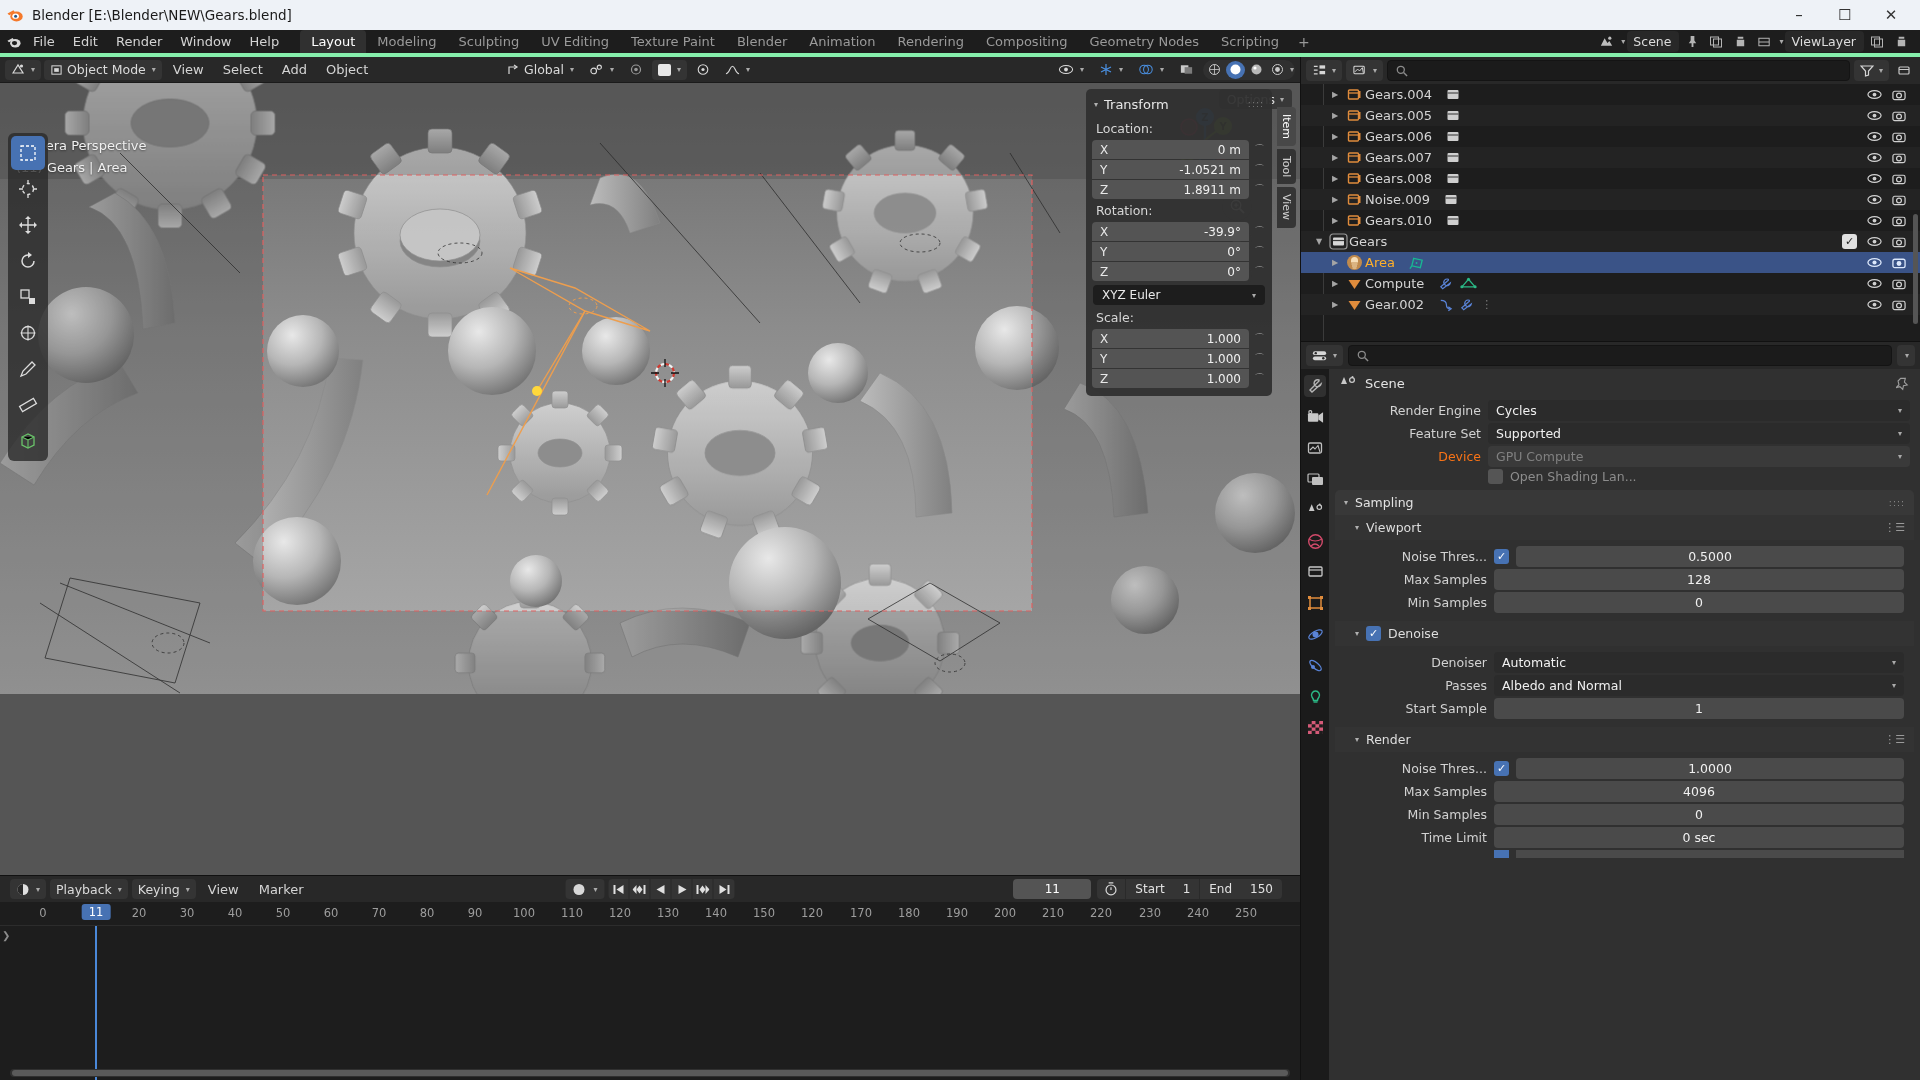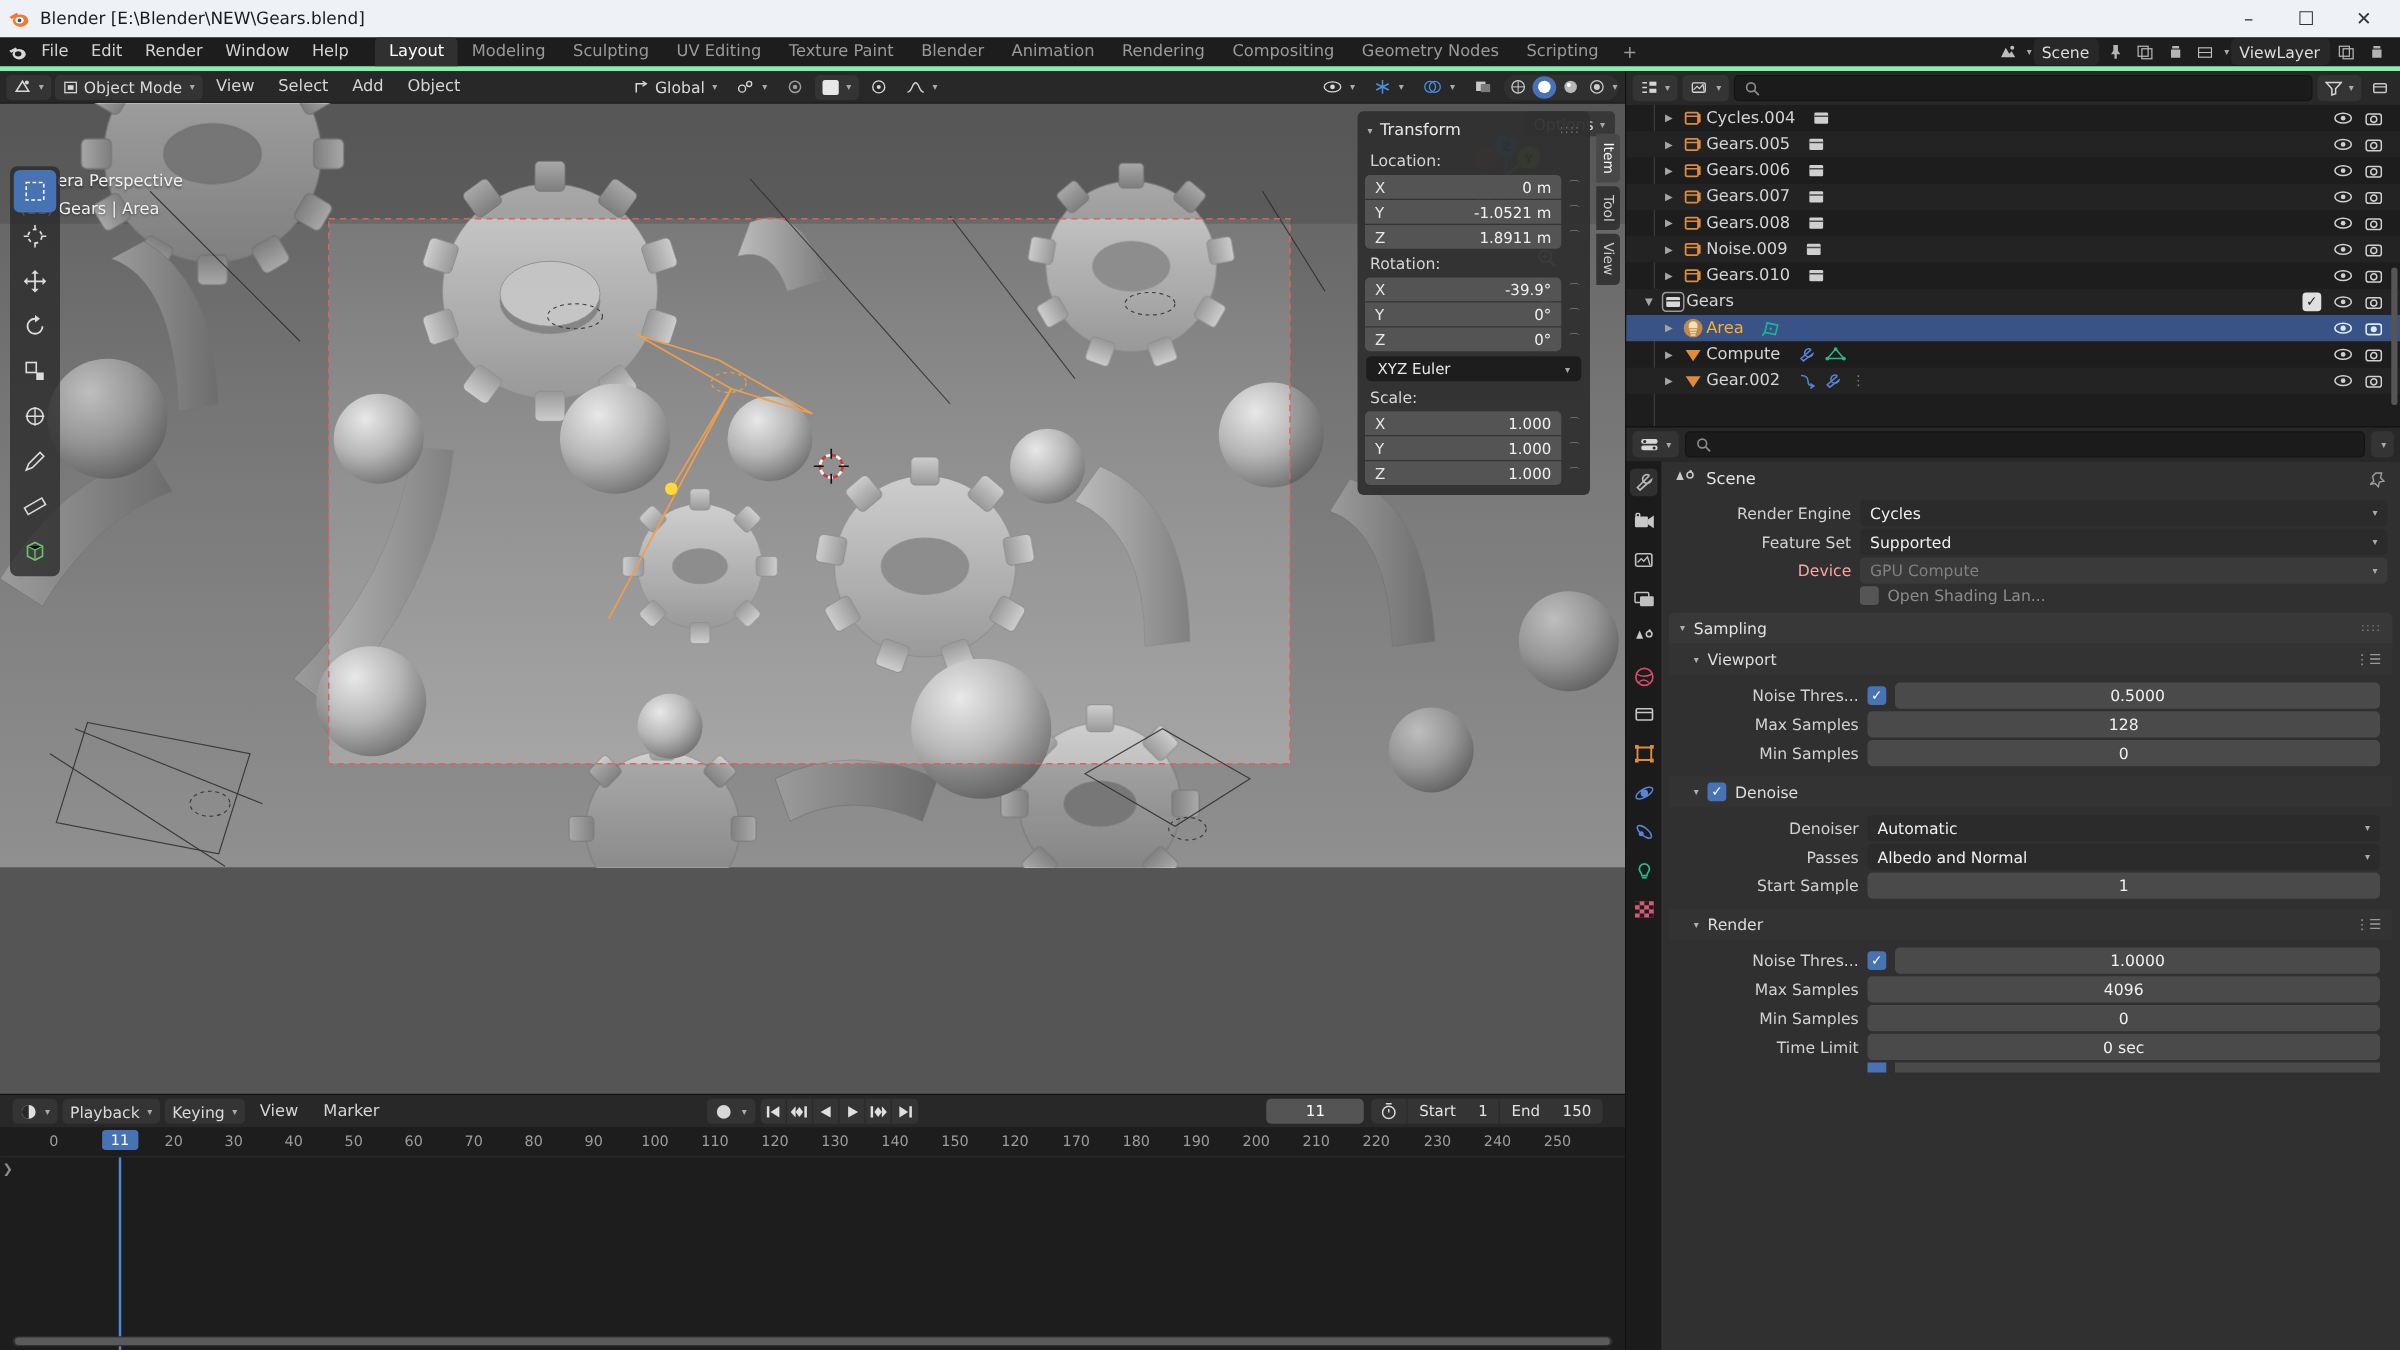--- a/index.html
+++ b/index.html
@@ -163,21 +163,21 @@
     align-items:center; padding-top:6px; gap:9px; }
   .pr-tab { width:22px; height:22px; display:flex; align-items:center; justify-content:center;
     border-radius:4px; }
   .pr-tab.active { background:#303030; }
   .pr-content { flex:1; background:#303030; overflow:hidden; padding-bottom:4px; position:relative; }
   .pr-title { display:flex; align-items:center; gap:8px; padding:7px 10px; font-size:13px;
     color:#e3e3e3; }
   .pr-title .pin { margin-left:auto; color:#9e9e9e; }
   .prow { display:flex; align-items:center; margin:2px 10px 2px 0; gap:7px; font-size:12.5px; }
   .prow .lab { width:152px; text-align:right; color:#d2d2d2; }
-  .prow .lab.dim { color:#fca5a5; }
+  .prow .lab.dim { color:#f97316; }
   .pctl { flex:1; background:#545454; border-radius:4px; height:21px; display:flex; align-items:center;
     padding:0 8px; color:#f0f0f0; font-size:12.5px; }
   .pctl.dd { justify-content:space-between; background:#2b2b2b; }
   .pctl.dim { background:#3a3a3a; color:#808080; }
   .pctl.num { justify-content:center; }
   .pctl.grey { background:#4a4a4a; }
   .cbox { width:15px; height:15px; border-radius:3px; background:#4772b3; display:flex;
     align-items:center; justify-content:center; color:#fff; font-size:11px; flex:0 0 15px; }
   .cbox.off { background:#555; }
   .panel-hdr { display:flex; align-items:center; gap:7px; background:#383838; margin:6px 6px 0;
@@ -982,21 +982,21 @@
 
         <div class="ol-row">
           <span class="tri">▶</span>
           <span class="oicon">
             <svg width="15" height="13" viewBox="0 0 15 13">
                 <rect x="1.5" y="2" width="10" height="9" rx="1" fill="none" stroke="#e08c3c" stroke-width="1.4"></rect>
                 <path d="M1.5 5 h10" stroke="#e08c3c" stroke-width="1.3"></path>
                 <rect x="11" y="3" width="2.5" height="7" fill="#e08c3c"></rect>
               </svg>
           </span>
-          <span class="nm">Cycles.004</span>
+          <span class="nm">Gears.004</span>
           <span class="mods">
             <svg width="15" height="13" viewBox="0 0 15 13">
                 <rect x="1.5" y="2" width="11" height="9" rx="1" fill="#cfcfcf"></rect>
                 <path d="M1.5 5 h11" stroke="#4a4a4a" stroke-width="1.2"></path>
               </svg>
           </span>
           <span class="rt">
             <span>
                 <svg width="15" height="11" viewBox="0 0 16 11">
                   <ellipse cx="8" cy="5.5" rx="7" ry="4.2" fill="none" stroke="#d0d0d0" stroke-width="1.3"></ellipse>

